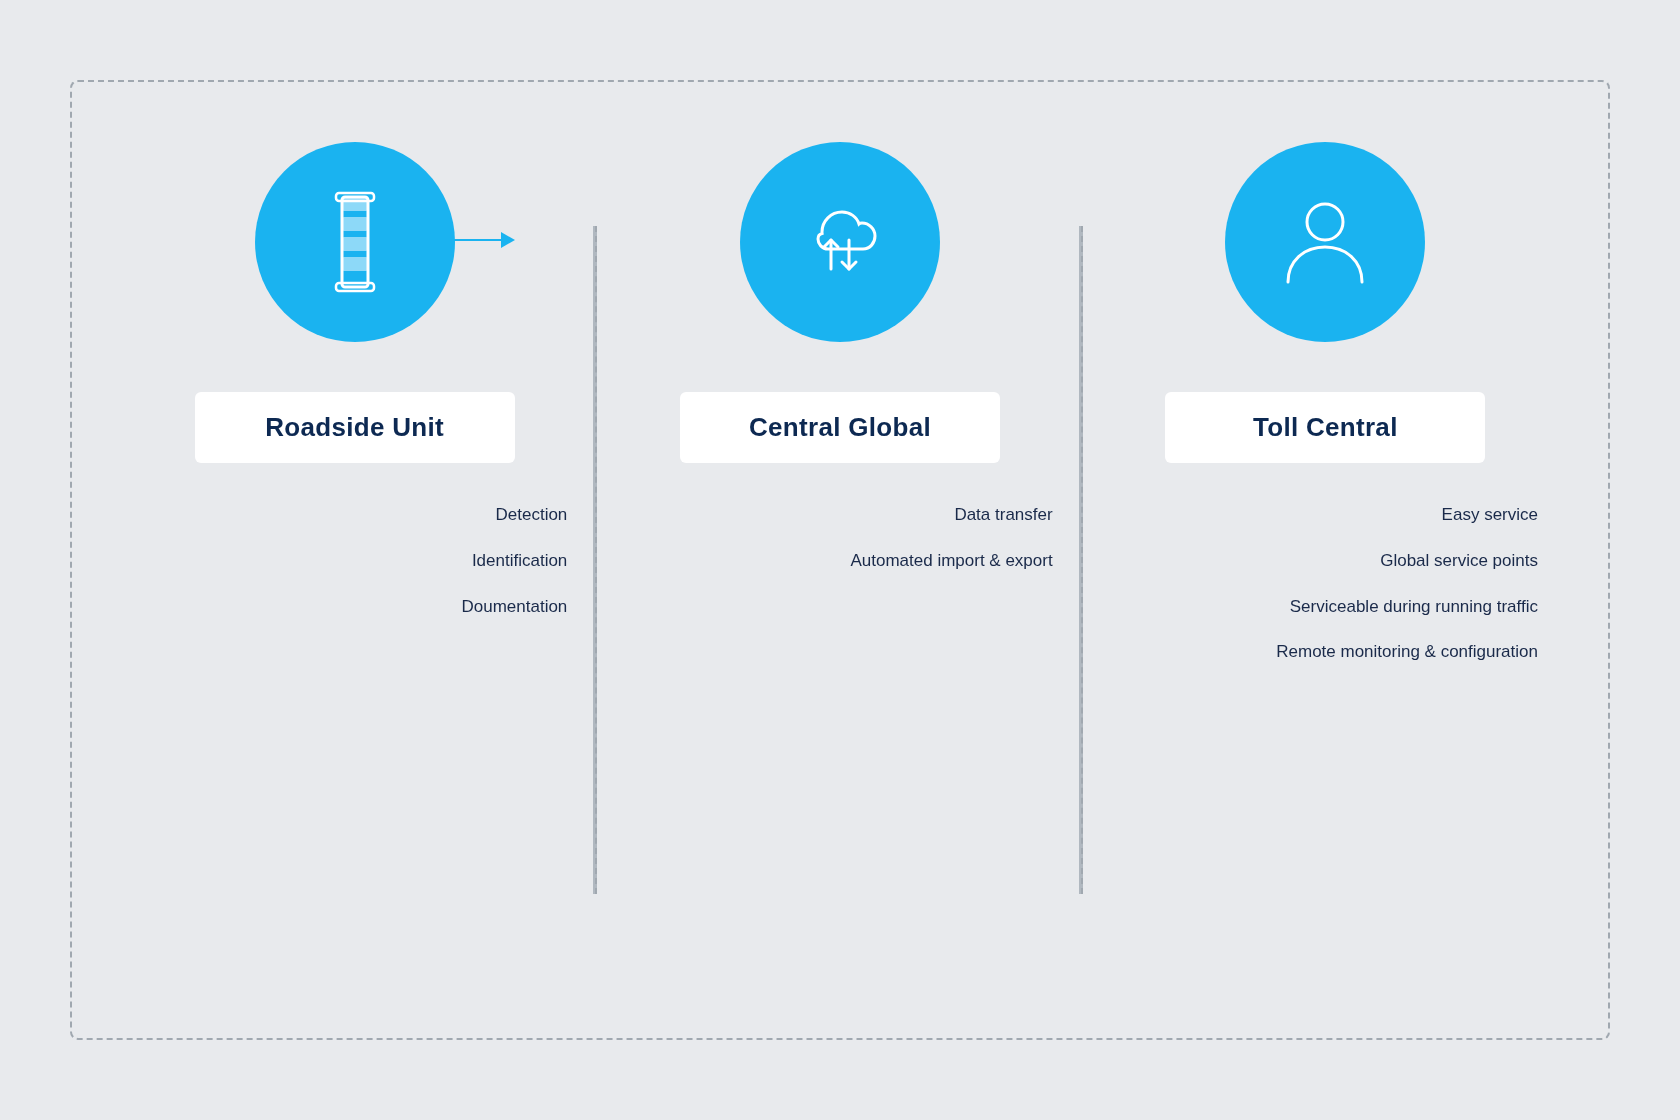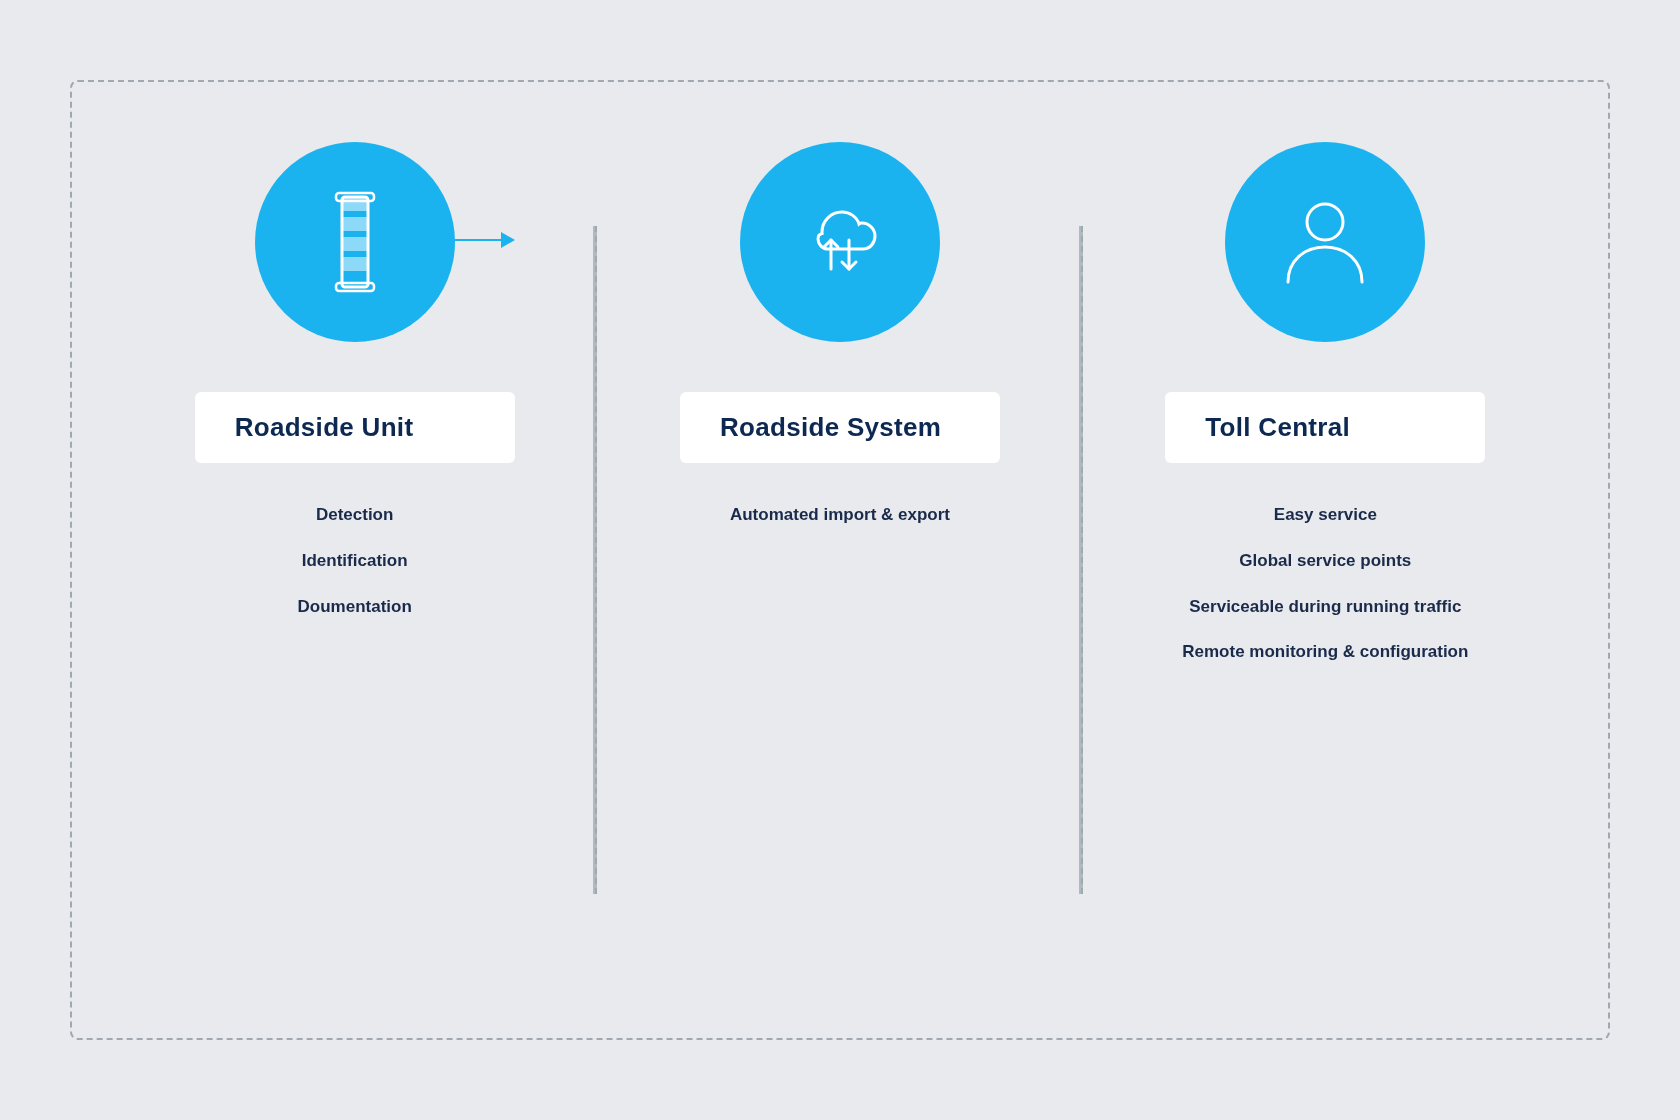--- a/index.html
+++ b/index.html
@@ -85,43 +85,44 @@
     }
 
     
     .title-box {
       background: #ffffff;
       border-radius: 6px;
       padding: 20px 40px;
       margin-bottom: 40px;
       width: 100%;
       max-width: 320px;
-      text-align: left;
+      text-align: center;
     }
 
     .title-box h2 {
       font-size: 26px;
       font-weight: 800;
       color: #0d2952;
       letter-spacing: 0.3px;
     }
 
     
     .feature-list {
       list-style: none;
       text-align: center;
       width: 100%;
     }
 
     .feature-list li {
       font-size: 17px;
       color: #1a2a4a;
-      font-weight: 700;
+      font-weight: 400;
       margin-bottom: 22px;
       line-height: 1.4;
+      text-align: right;
     }
 
     
     .circle-icon svg {
       width: 110px;
       height: 110px;
     }
   </style>
 </head>
 <body>
@@ -171,24 +172,25 @@
 
         <line x1="64" y1="53" x2="64" y2="82" stroke="white" stroke-width="3" stroke-linecap="round"></line>
         <polyline points="57,75 64,82 71,75" stroke="white" stroke-width="3" fill="none" stroke-linecap="round" stroke-linejoin="round"></polyline>
 
         <line x1="46" y1="82" x2="46" y2="53" stroke="white" stroke-width="3" stroke-linecap="round"></line>
         <polyline points="39,60 46,53 53,60" stroke="white" stroke-width="3" fill="none" stroke-linecap="round" stroke-linejoin="round"></polyline>
       </svg>
     </div>
 
     <div class="title-box">
-      <h2>Roadside System</h2>
+      <h2>Central Global</h2>
     </div>
 
     <ul class="feature-list">
+      <li>Data transfer</li>
       <li>Automated import &amp; export</li>
     </ul>
   </div>
 
   <div class="column">
     <div class="circle-icon">
 
       <svg viewBox="0 0 110 110" fill="none" xmlns="http://www.w3.org/2000/svg">
 
         <circle cx="55" cy="35" r="18" stroke="white" stroke-width="3" fill="none"></circle>

